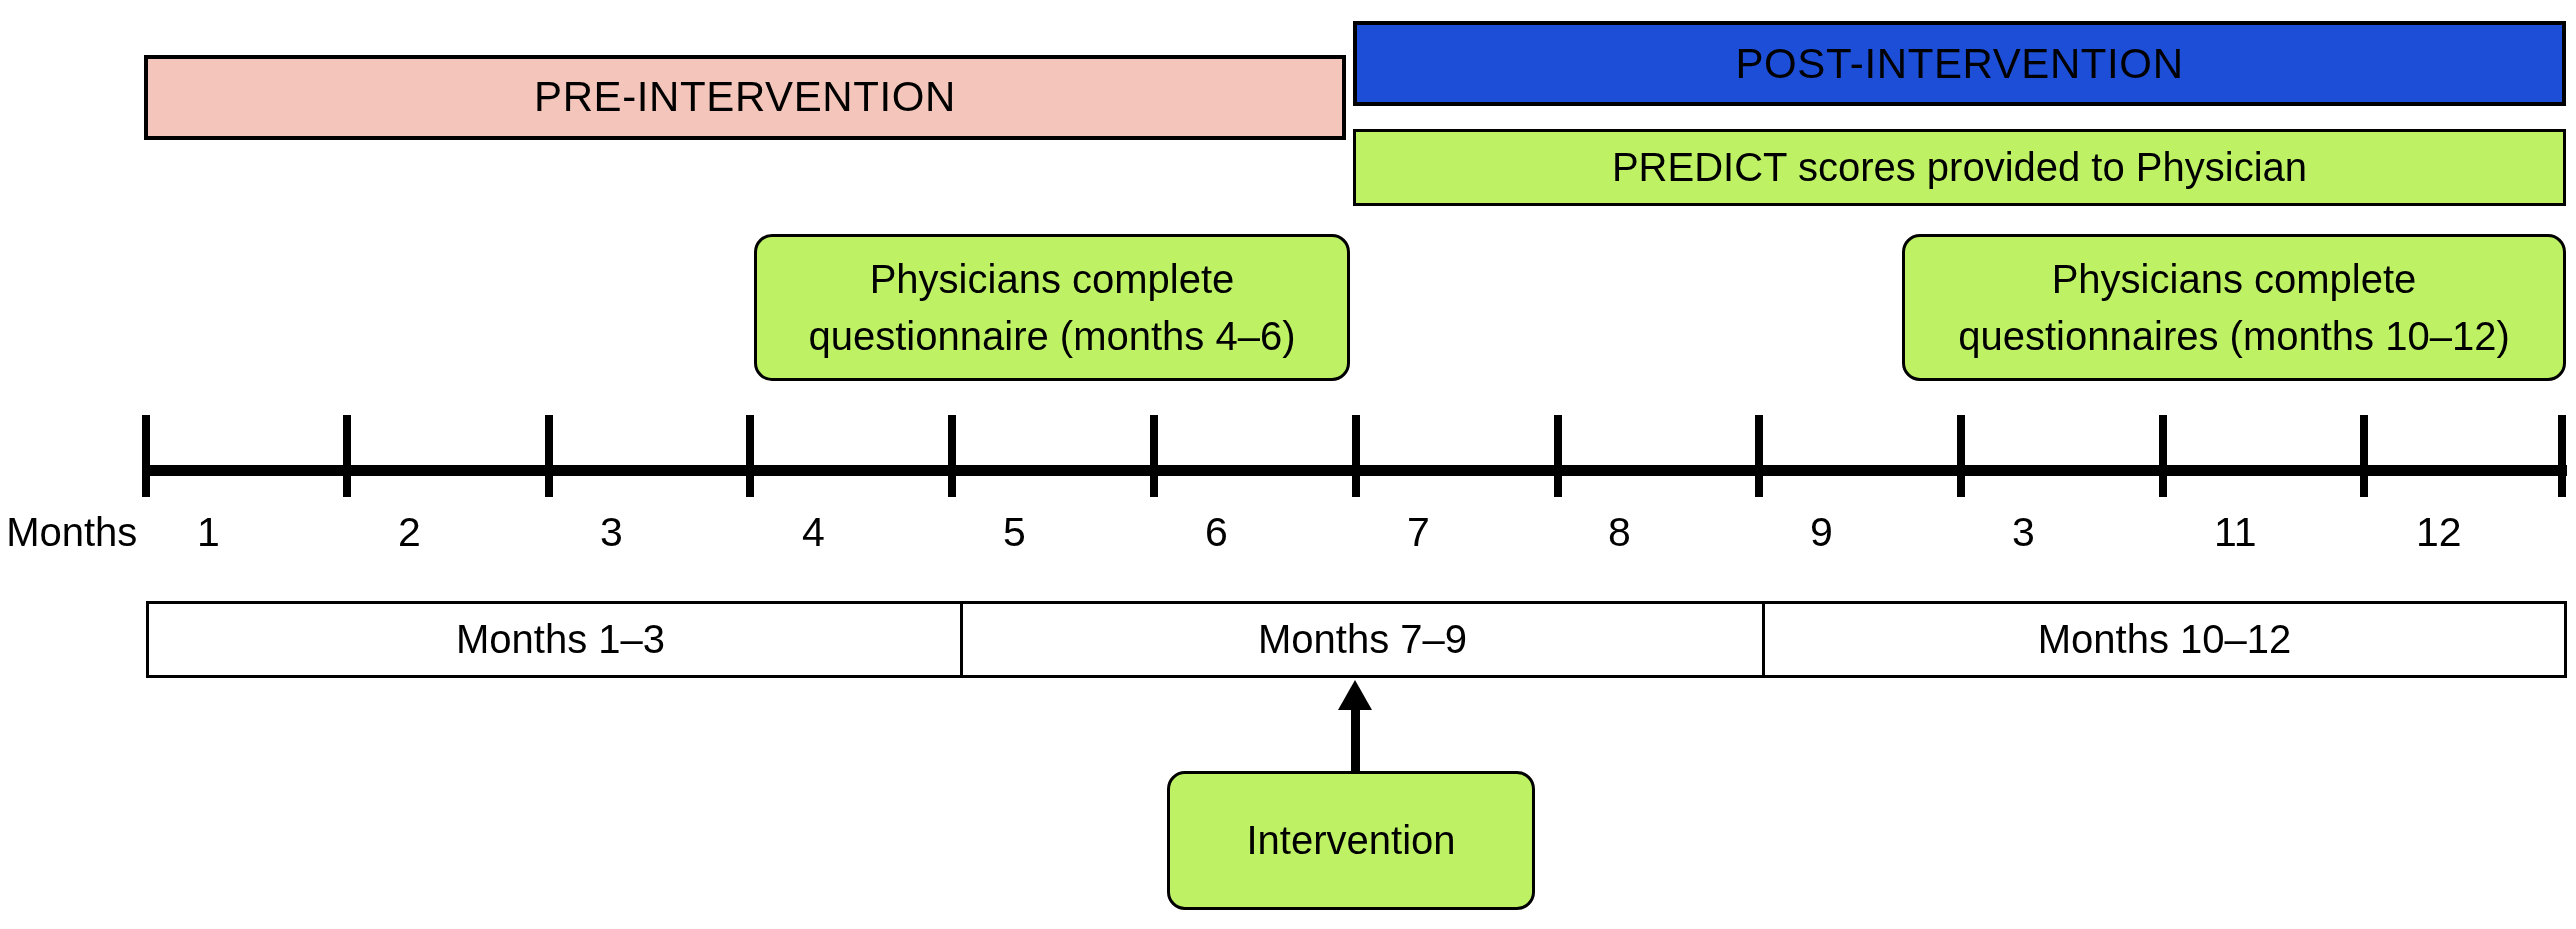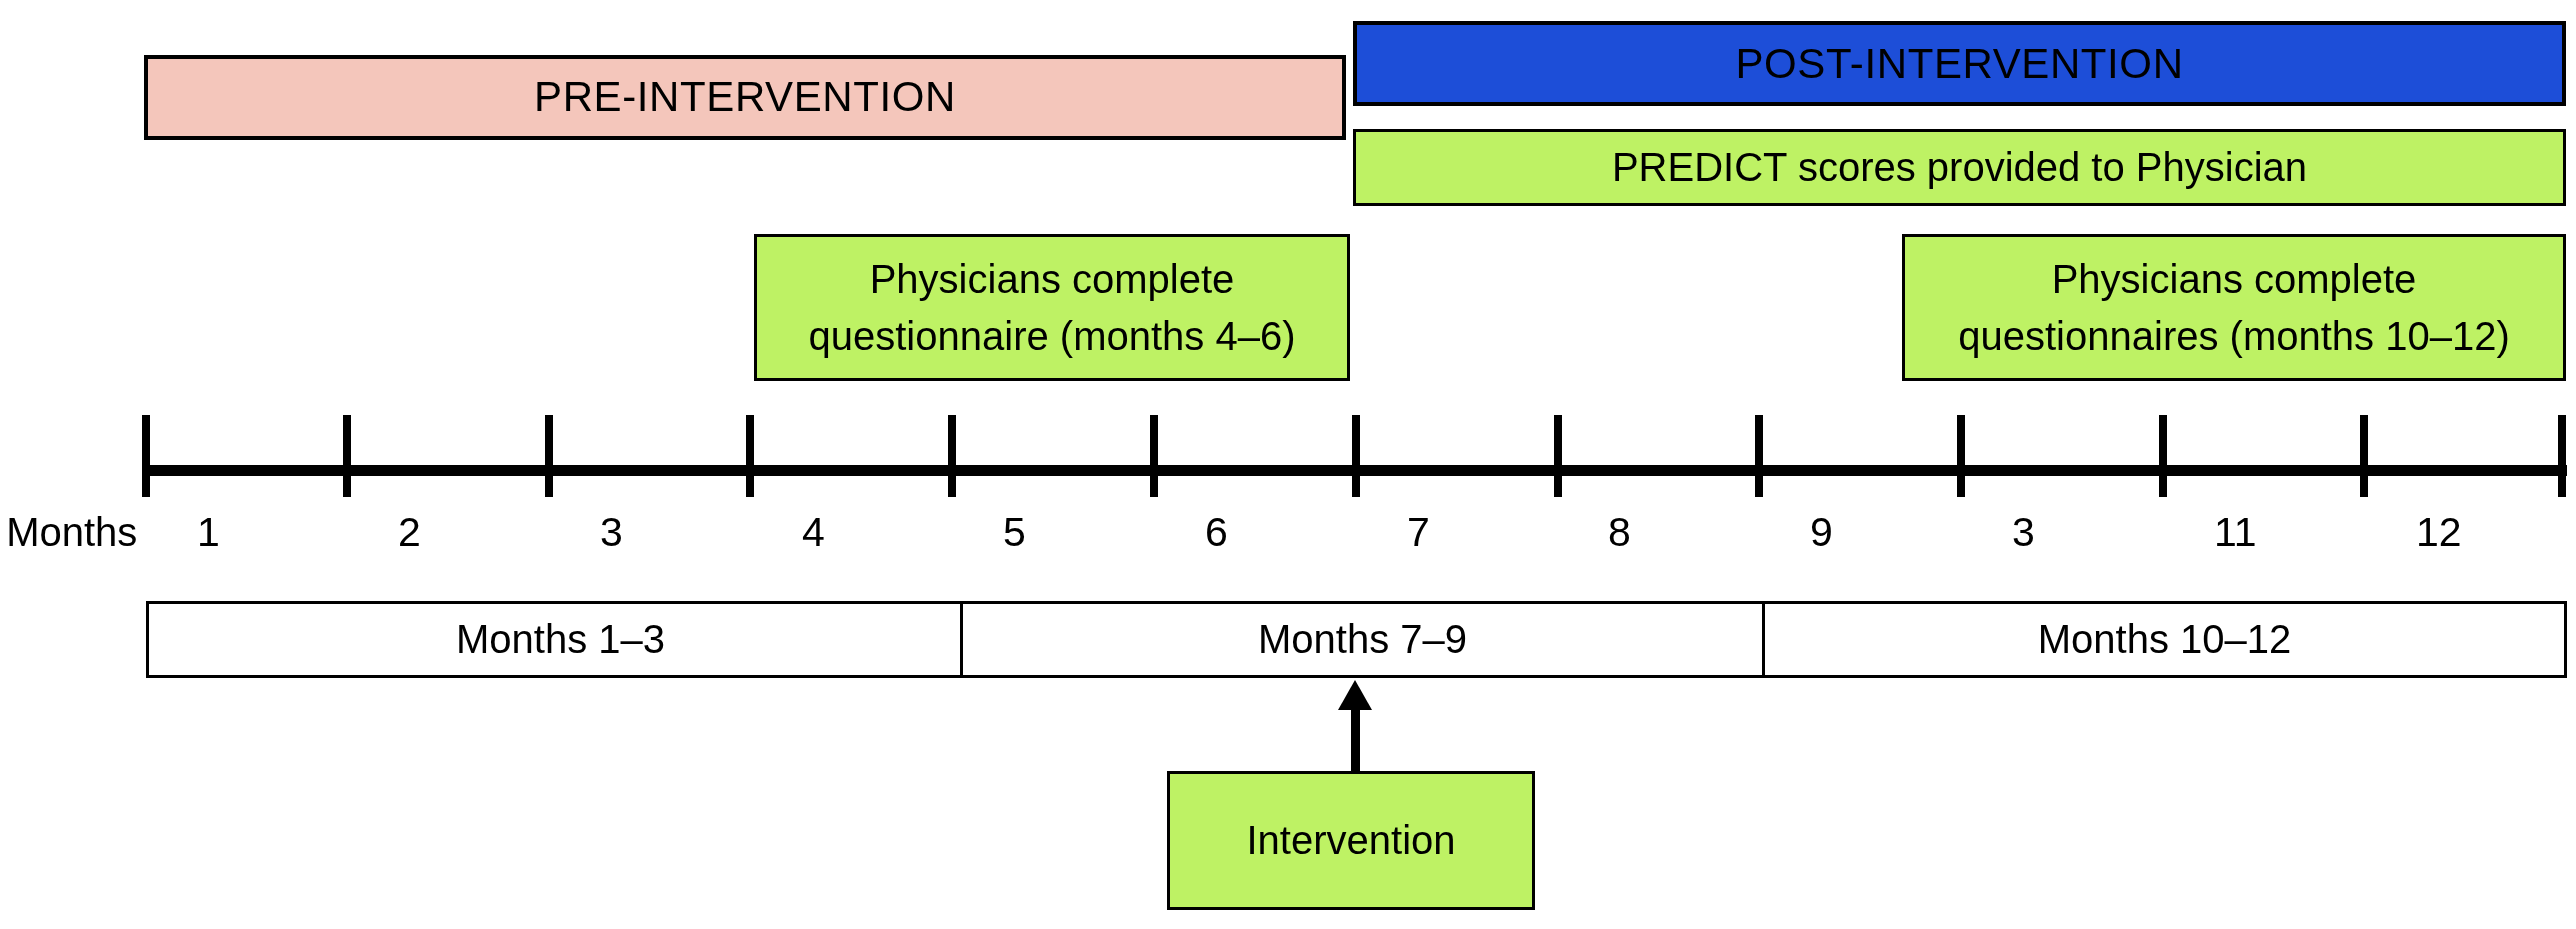--- a/index.html
+++ b/index.html
@@ -22,21 +22,21 @@
   .phase {
     border: 4.4px solid #000;
     font-size: 42px;
     letter-spacing: 0.6px;
   }
   .wbox {
     background: #bef264;
     border: 3.7px solid #000;
     font-size: 40px;
   }
-  .twoline { line-height: 57px; }
+  .twoline { line-height: 57px; border-radius: 18px; }
   .axis-line { background: #000; }
   .tick { position: absolute; width: 8px; top: 415px; height: 82px; background: #000; }
   .num {
     position: absolute;
     top: 509px;
     width: 100px;
     height: 46px;
     line-height: 46px;
     font-size: 41px;
   }

